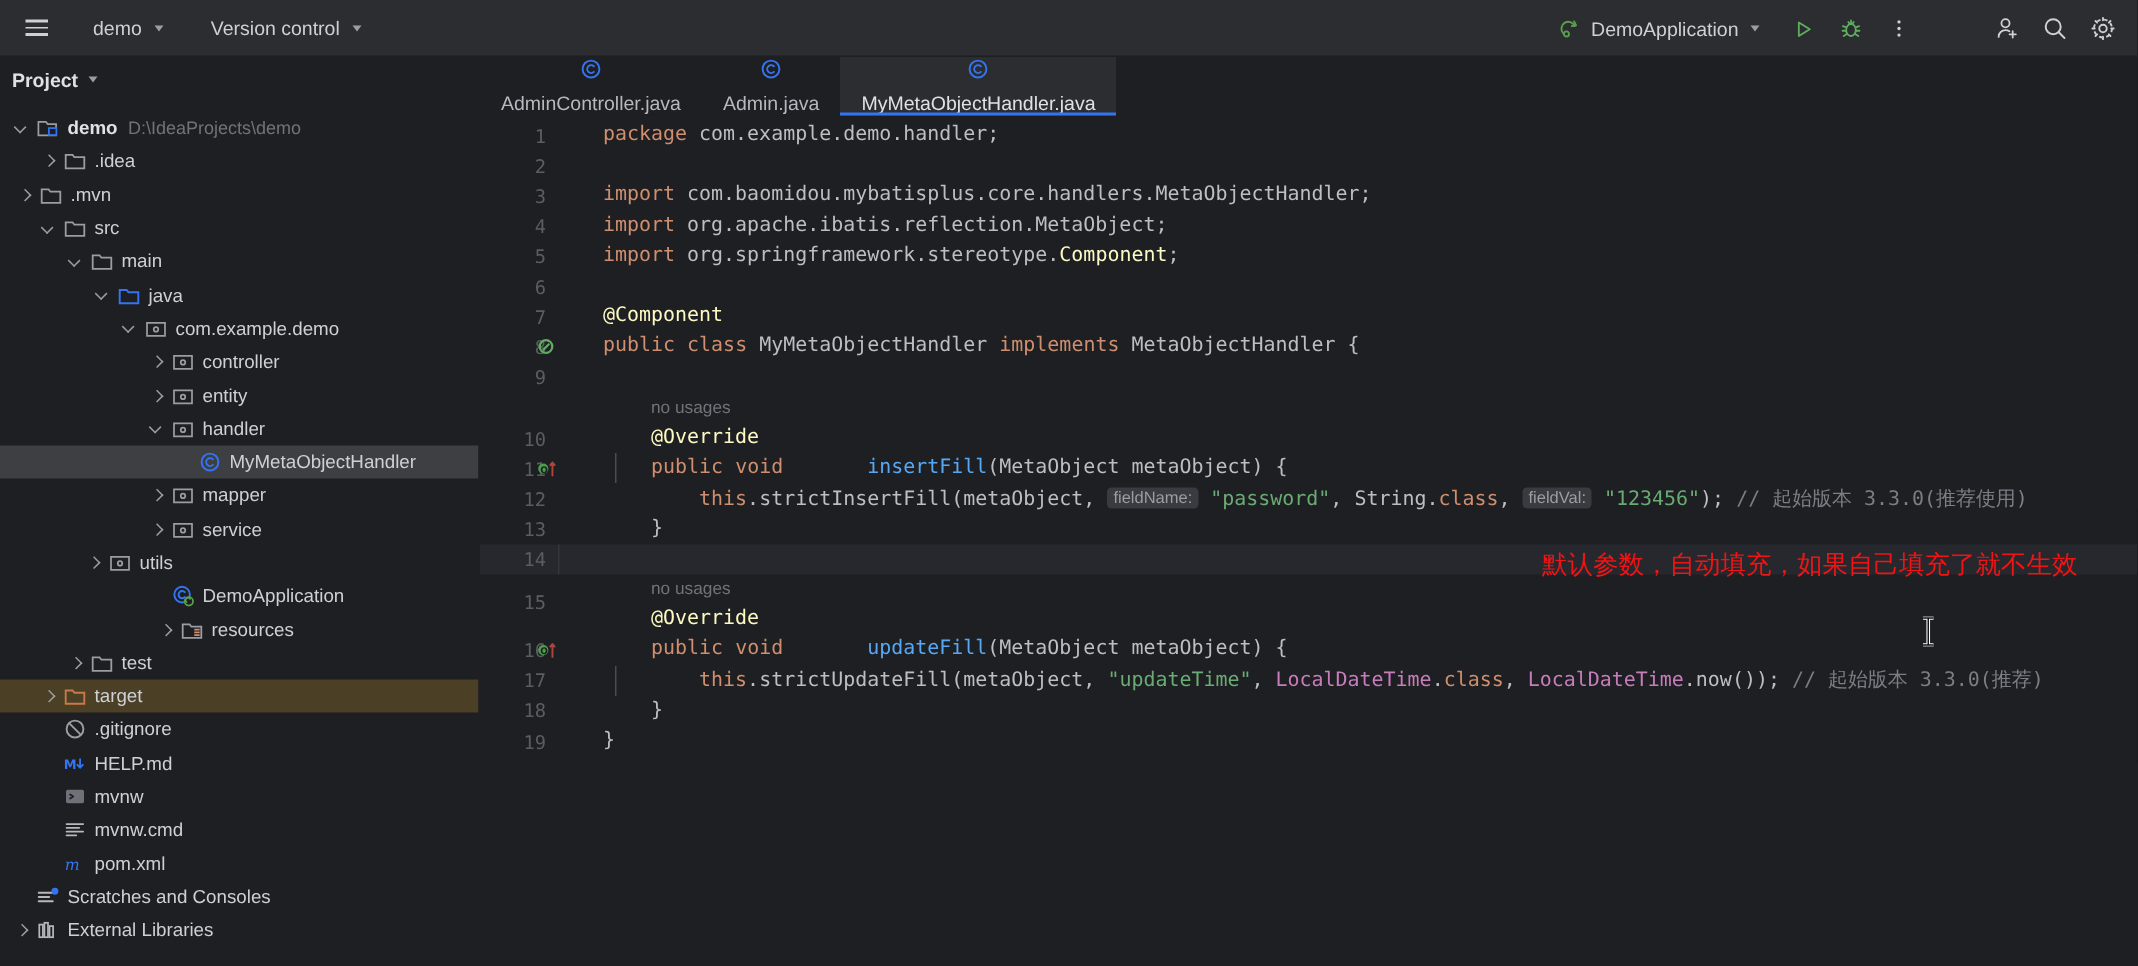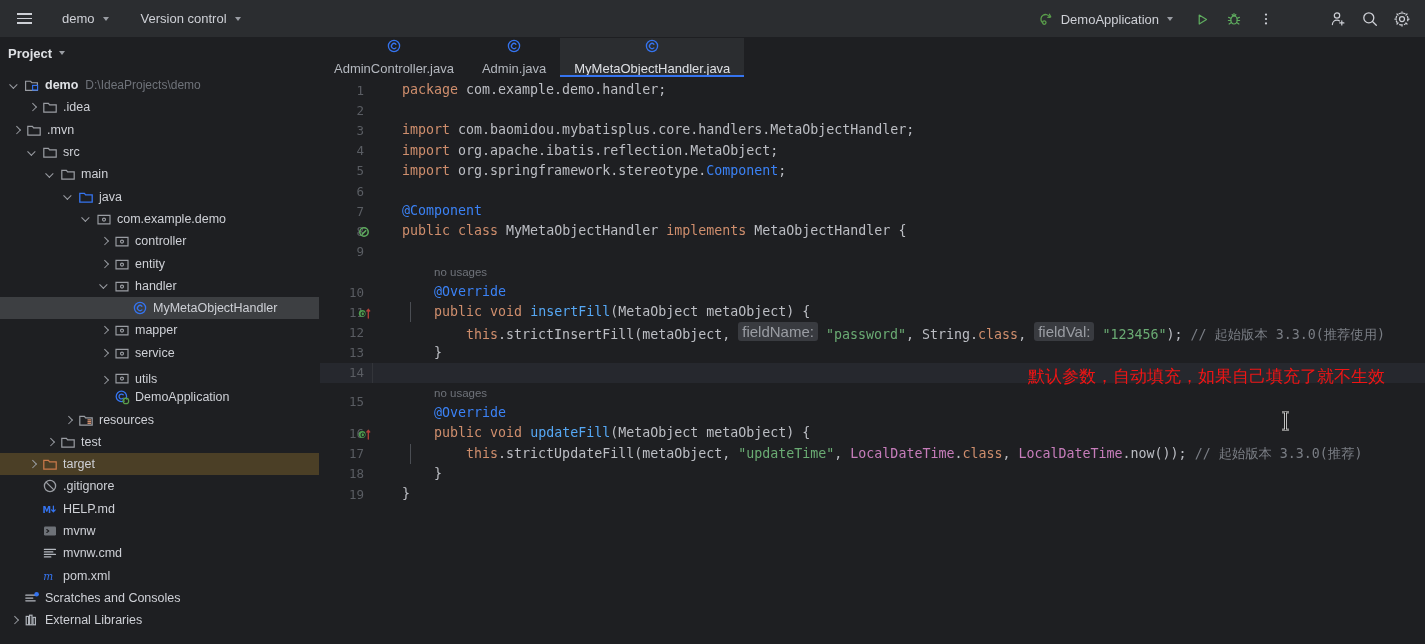--- a/index.html
+++ b/index.html
@@ -86,27 +86,27 @@
   #code { position: absolute; left: 52px; right: 0; top: 0; bottom: 0;
     font-family: "DejaVu Sans Mono", monospace; font-size: 13.3px; line-height: 20.2px;
     white-space: pre; color: #bcbec4; }
   .cl { position: absolute; left: 30px; height: 20.2px; line-height: 20.2px; white-space: pre; }
   .cur-line { position: absolute; left: 0; right: 0; height: 20.2px; background: #26282e; }
   .cur-line::before { content:''; position:absolute; left:0; top:0; bottom:0; width: 1px; background:#33353a; }
 
   
   .kw   { color: #cf8e6d; }
   .str  { color: #6aab73; }
-  .ann  { color: #3b82f6; }
-  .meth { color: #56a8f5; }
+  .ann  { color: #fef9c3; }
+  .meth { color: #56a8f5; margin-left: 48px; }
   .red  { color: #c77dbb; }
   .com  { color: #7a7e85; }
   .plain{ color: #bcbec4; }
   .usage { color: #6f737a; font-size: 11.5px; font-family: "Liberation Sans", sans-serif; }
-  .hint { background: #393b40; color: #9a9da3; font-size: 15px; border-radius: 3px;
+  .hint { background: #393b40; color: #9a9da3; font-size: 11px; border-radius: 3px;
           padding: 1px 4px; font-family: "Liberation Sans", sans-serif; vertical-align: 1.5px; }
 
   
   #annot { position: absolute; color: #f11414; font-size: 17px; font-weight: 500;
            font-family: "DejaVu Sans", sans-serif; white-space: nowrap; letter-spacing: 0px; }
   
   #mouse-cursor { position: absolute; width: 11px; height: 20px; pointer-events: none; }
 </style>
 </head>
 <body>
@@ -307,21 +307,21 @@
         <div class="row" style="padding-left: 98px;">
           <span class="arrow right"></span>
           <span class="tico">
             <svg width="16" height="16" viewBox="0 0 16 16">
               <path d="M2 4.3h12v8.6H2z" fill="none" stroke="#9a9da3" stroke-width="1.15"></path>
               <circle cx="8" cy="8.6" r="1.5" fill="none" stroke="#9a9da3" stroke-width="1.15"></circle>
             </svg>
           </span>
           <span class="tlabel">service</span>
         </div>
-        <div class="row" style="padding-left: 98px; align-items: flex-end;">
+        <div class="row" style="padding-left: 56px;">
           <span class="arrow right"></span>
           <span class="tico">
             <svg width="16" height="16" viewBox="0 0 16 16">
               <path d="M2 4.3h12v8.6H2z" fill="none" stroke="#9a9da3" stroke-width="1.15"></path>
               <circle cx="8" cy="8.6" r="1.5" fill="none" stroke="#9a9da3" stroke-width="1.15"></circle>
             </svg>
           </span>
           <span class="tlabel">utils</span>
         </div>
         <div class="row" style="padding-left: 98px;">
@@ -329,21 +329,21 @@
           <span class="tico">
             <svg width="16" height="16" viewBox="0 0 16 16">
               <circle cx="7.4" cy="7.4" r="5.2" fill="none" stroke="#3574f0" stroke-width="1.3"></circle>
               <path d="M9.2 5.8a2.4 2.4 0 1 0 0 3.3" fill="none" stroke="#3574f0" stroke-width="1.3" stroke-linecap="round"></path>
               <circle cx="11.9" cy="11.9" r="2.8" fill="#1e1f22" stroke="#5a9e4b" stroke-width="1.2"></circle>
               <path d="M10.8 12.6a1.6 1.6 0 1 1 2.1-1.9" fill="none" stroke="#5a9e4b" stroke-width="1.1"></path>
             </svg>
           </span>
           <span class="tlabel">DemoApplication</span>
         </div>
-        <div class="row" style="padding-left: 62px;">
+        <div class="row" style="padding-left: 62px; margin-left: 42px;">
           <span class="arrow right"></span>
           <span class="tico">
             <svg width="16" height="16" viewBox="0 0 16 16">
               <path d="M1.8 4.3h4.6l1.2 1.5h6.6v7.4H1.8z" fill="none" stroke="#9a9da3" stroke-width="1.2"></path>
               <path d="M9.5 7.8h3.6M9.5 9.6h3.6M9.5 11.4h3.6" stroke="#cf8e6d" stroke-width="1.2"></path>
             </svg>
           </span>
           <span class="tlabel">resources</span>
         </div>
         <div class="row" style="padding-left: 44px;">

